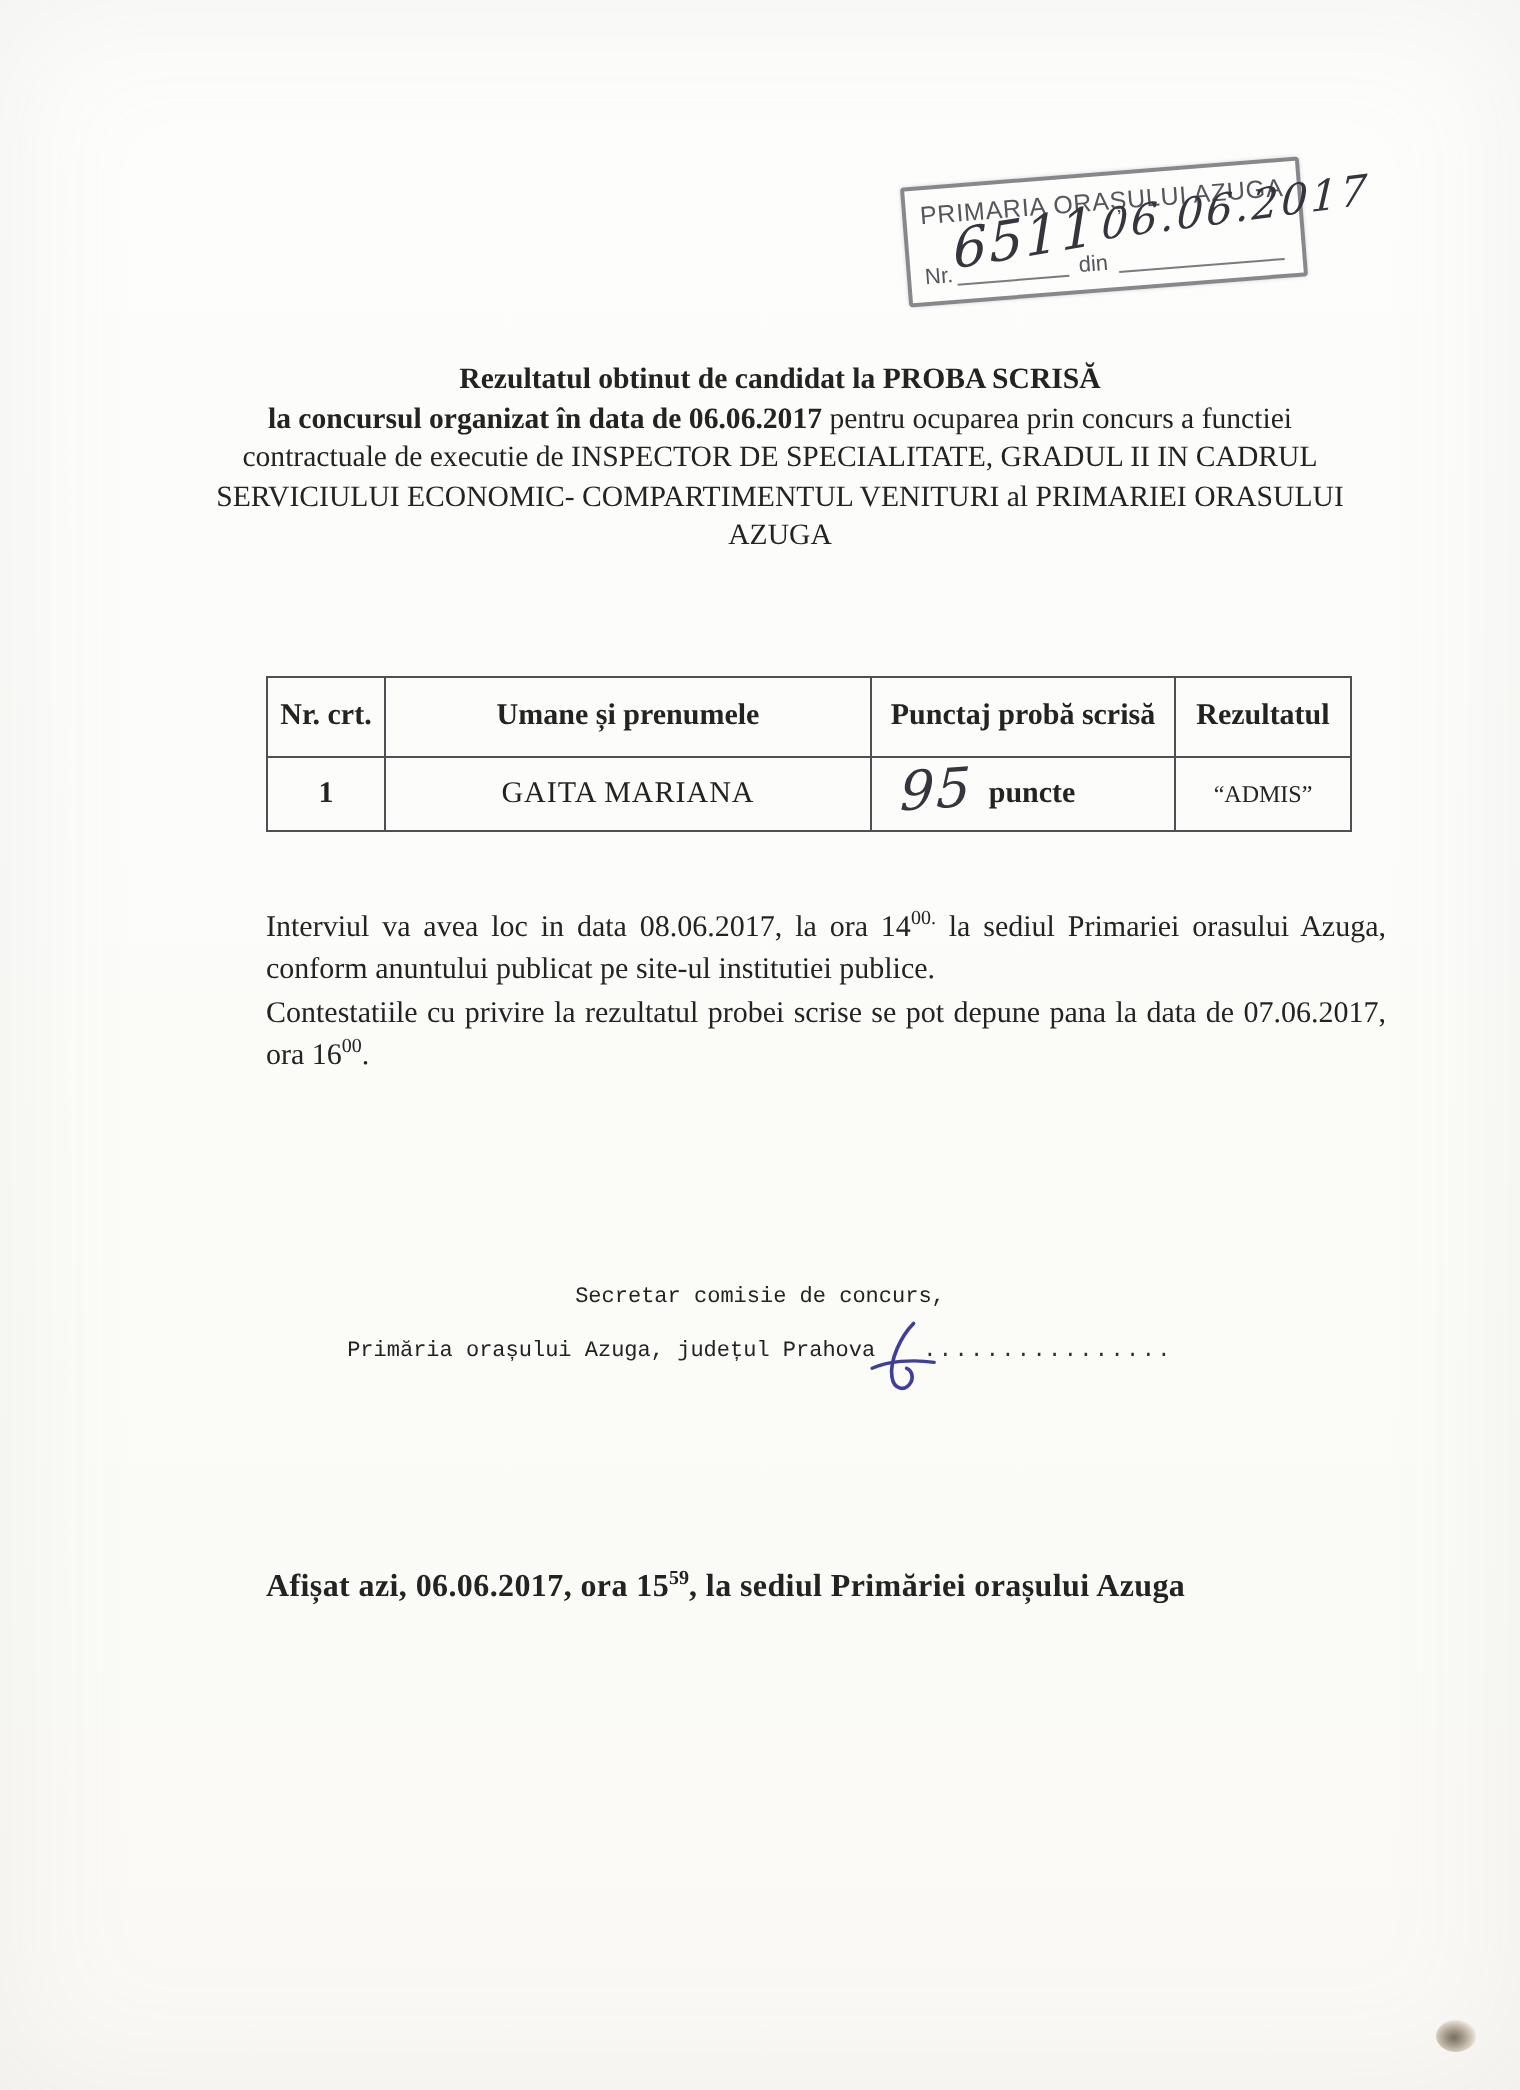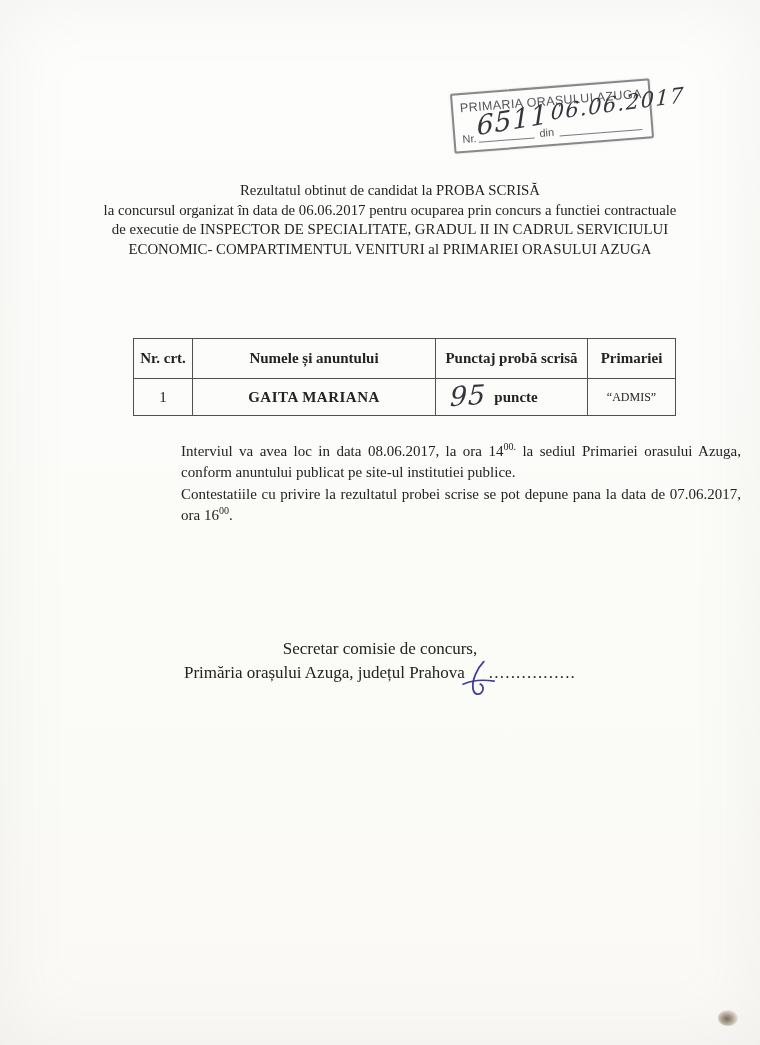--- a/index.html
+++ b/index.html
@@ -7,21 +7,21 @@
   .page {
     position:relative;
     width:760px; height:1045px;
     margin:0 auto;
     background:linear-gradient(180deg,#fdfdfc 0%,#fbfbf8 60%,#faf9f6 100%);
     box-shadow:inset 0 0 70px rgba(150,150,140,0.10);
     overflow:hidden;
     font-family:"Liberation Serif","DejaVu Serif",serif;
     color:#232323;
   }
-  .bold { font-weight:normal; }
+  .bold { font-weight:bold; }
 
   
   .stamp {
     position:absolute; left:452px; top:86px; width:200px; height:60px;
     border:2px solid rgba(88,90,96,0.72); border-radius:2px;
     transform:rotate(-4.5deg);
     font-family:"Liberation Sans","DejaVu Sans",sans-serif;
     color:#54565c;
     box-shadow:0 0 2px rgba(88,90,96,0.25);
   }
@@ -55,42 +55,42 @@
   .results {
     position:absolute; left:133px; top:338px;
     border-collapse:collapse; table-layout:fixed; font-size:15px;
   }
   .results th, .results td {
     border:1.6px solid #4f5054; text-align:center; vertical-align:middle;
     padding:1px 2px; overflow:visible;
   }
   .results th { font-weight:bold; height:40px; line-height:17px; }
   .results td { height:37px; }
-  .cell-name { font-weight:bold; letter-spacing:0.5px; }
+  .cell-name { font-weight:normal; letter-spacing:0.5px; }
   .cell-score { text-align:left !important; }
   .score-wrap { display:flex; align-items:center; padding-left:12px; }
   .score-hand {
     font-size:27px; line-height:20px; transform:rotate(-4deg) skewX(-6deg);
     letter-spacing:1px; margin-top:-3px;
   }
   .score-unit { font-weight:bold; margin-left:8px; }
   .cell-result { font-size:12px; }
 
   
   .body-text {
-    position:absolute; left:133px; top:441px; width:560px;
-    font-size:15px; line-height:21.3px; text-align:justify;margin-left:48px;
+    position:absolute; left:133px; top:454px; width:560px;
+    font-size:15px; line-height:21.3px; text-align:justify;
   }
   .body-text p { margin:0; }
   sup { font-size:10px; vertical-align:6px; line-height:0; letter-spacing:0; }
 
   
   .signature {
     position:absolute; left:80px; top:640px; width:600px;
-    text-align:center; font-size:17px; line-height:18.5px;
+    text-align:center; font-size:11px; line-height:18.5px;font-family:Liberation Mono, monospace;
   }
   .sig-line3 { white-space:nowrap; }
   .squiggle {
     display:inline-block; width:38px; height:40px;
     vertical-align:-15px; margin:0 -6px -6px -8px;
   }
   .dots { letter-spacing:1.2px; color:#2e2e2e; }
 
   
   .footer-line {
@@ -131,23 +131,23 @@
   <table class="results">
     <colgroup>
         <col style="width:59px">
         <col style="width:243px">
         <col style="width:152px">
         <col style="width:88px">
       </colgroup>
     <thead>
       <tr>
         <th>Nr. crt.</th>
-        <th>Numele și anuntului</th>
+        <th>Umane și prenumele</th>
         <th>Punctaj probă scrisă</th>
-        <th>Primariei</th>
+        <th>Rezultatul</th>
       </tr>
     </thead>
     <tbody>
       <tr>
         <td class="bold">1</td>
         <td class="cell-name">GAITA MARIANA</td>
         <td class="cell-score">
           <span class="score-wrap">
             <span class="hand score-hand">95</span>
             <span class="score-unit">puncte</span>
@@ -166,16 +166,19 @@
   <div class="signature">
     <div>Secretar comisie de concurs,</div>
     <div class="sig-line3">
       <span>Primăria orașului Azuga, județul Prahova</span><svg class="squiggle" viewBox="0 0 44 46" fill="none">
         <path d="M31 3 C 24 10, 17 24, 18.5 34 C 19.5 41, 26 43, 29.5 37 C 31 34, 30 30, 27 29" stroke="#3d3f9b" stroke-width="2.1" stroke-linecap="round" fill="none"></path>
         <path d="M7 29 C 16 25, 30 23.5, 43 25.5" stroke="#3d3f9b" stroke-width="1.9" stroke-linecap="round" fill="none"></path>
       </svg><span class="dots">................</span>
     </div>
   </div>
 
+  <div class="footer-line">
+    <span>Afișat azi, 06.06.2017, ora 15</span><sup>59</sup><span>, la sediul Primăriei orașului Azuga</span>
+  </div>
 
   <div class="smudge"></div>
 
 </div>
 
 </body></html>

